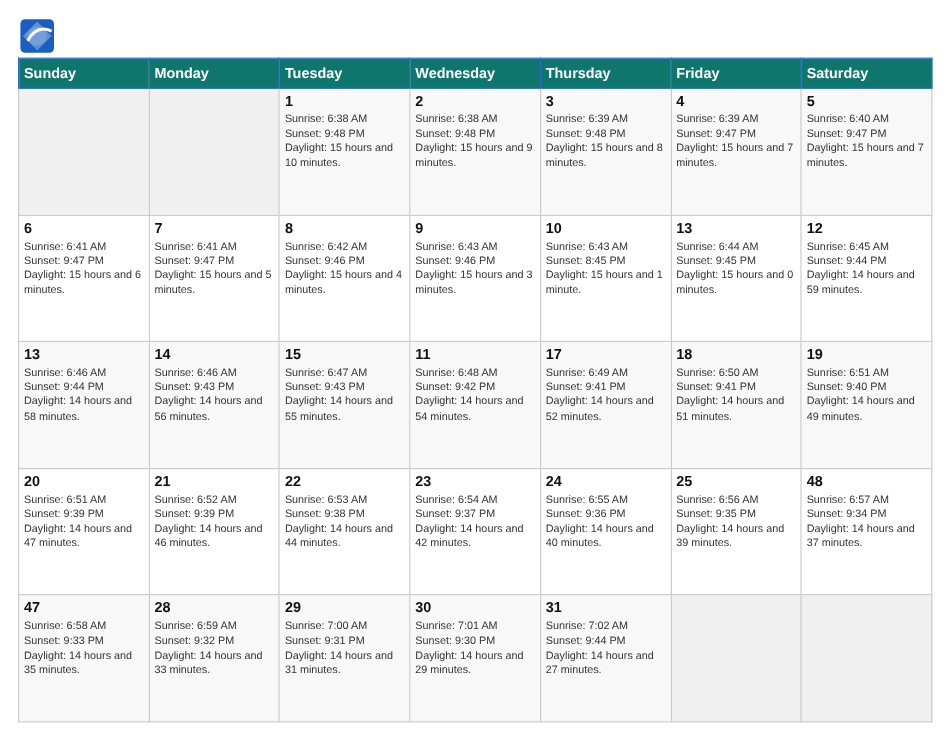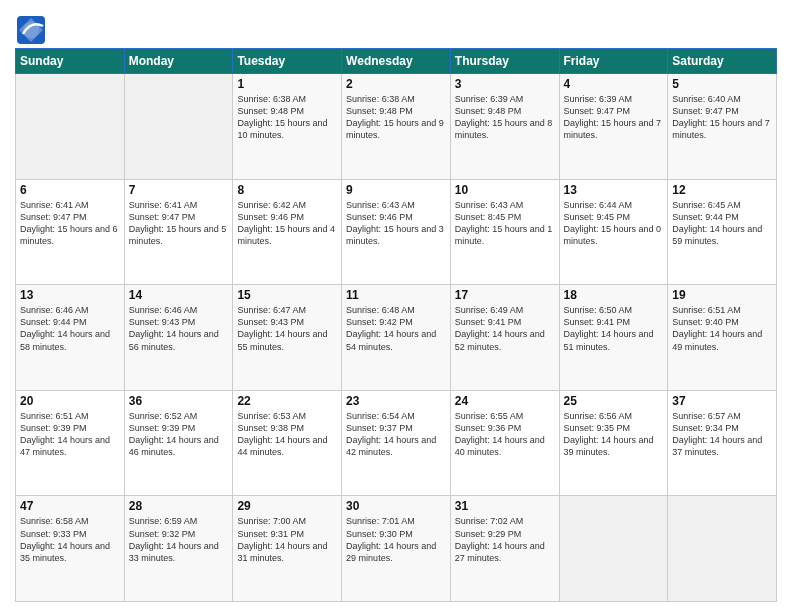--- a/index.html
+++ b/index.html
@@ -252,21 +252,21 @@
           </td>
         </tr>
         <tr>
           <td>
             <span class="day-num">20</span>
             <div class="day-info">Sunrise: 6:51 AM
 Sunset: 9:39 PM
 Daylight: 14 hours and 47 minutes.</div>
           </td>
           <td>
-            <span class="day-num">36</span>
+            <span class="day-num">21</span>
             <div class="day-info">Sunrise: 6:52 AM
 Sunset: 9:39 PM
 Daylight: 14 hours and 46 minutes.</div>
           </td>
           <td>
             <span class="day-num">22</span>
             <div class="day-info">Sunrise: 6:53 AM
 Sunset: 9:38 PM
 Daylight: 14 hours and 44 minutes.</div>
           </td>
@@ -282,21 +282,21 @@
 Sunset: 9:36 PM
 Daylight: 14 hours and 40 minutes.</div>
           </td>
           <td>
             <span class="day-num">25</span>
             <div class="day-info">Sunrise: 6:56 AM
 Sunset: 9:35 PM
 Daylight: 14 hours and 39 minutes.</div>
           </td>
           <td>
-            <span class="day-num">37</span>
+            <span class="day-num">48</span>
             <div class="day-info">Sunrise: 6:57 AM
 Sunset: 9:34 PM
 Daylight: 14 hours and 37 minutes.</div>
           </td>
         </tr>
         <tr>
           <td>
             <span class="day-num">47</span>
             <div class="day-info">Sunrise: 6:58 AM
 Sunset: 9:33 PM
@@ -316,21 +316,21 @@
           </td>
           <td>
             <span class="day-num">30</span>
             <div class="day-info">Sunrise: 7:01 AM
 Sunset: 9:30 PM
 Daylight: 14 hours and 29 minutes.</div>
           </td>
           <td>
             <span class="day-num">31</span>
             <div class="day-info">Sunrise: 7:02 AM
-Sunset: 9:29 PM
+Sunset: 9:44 PM
 Daylight: 14 hours and 27 minutes.</div>
           </td>
           <td class="empty"></td>
           <td class="empty"></td>
         </tr>
       </tbody>
   </table>
 </div>
 
 </body></html>

